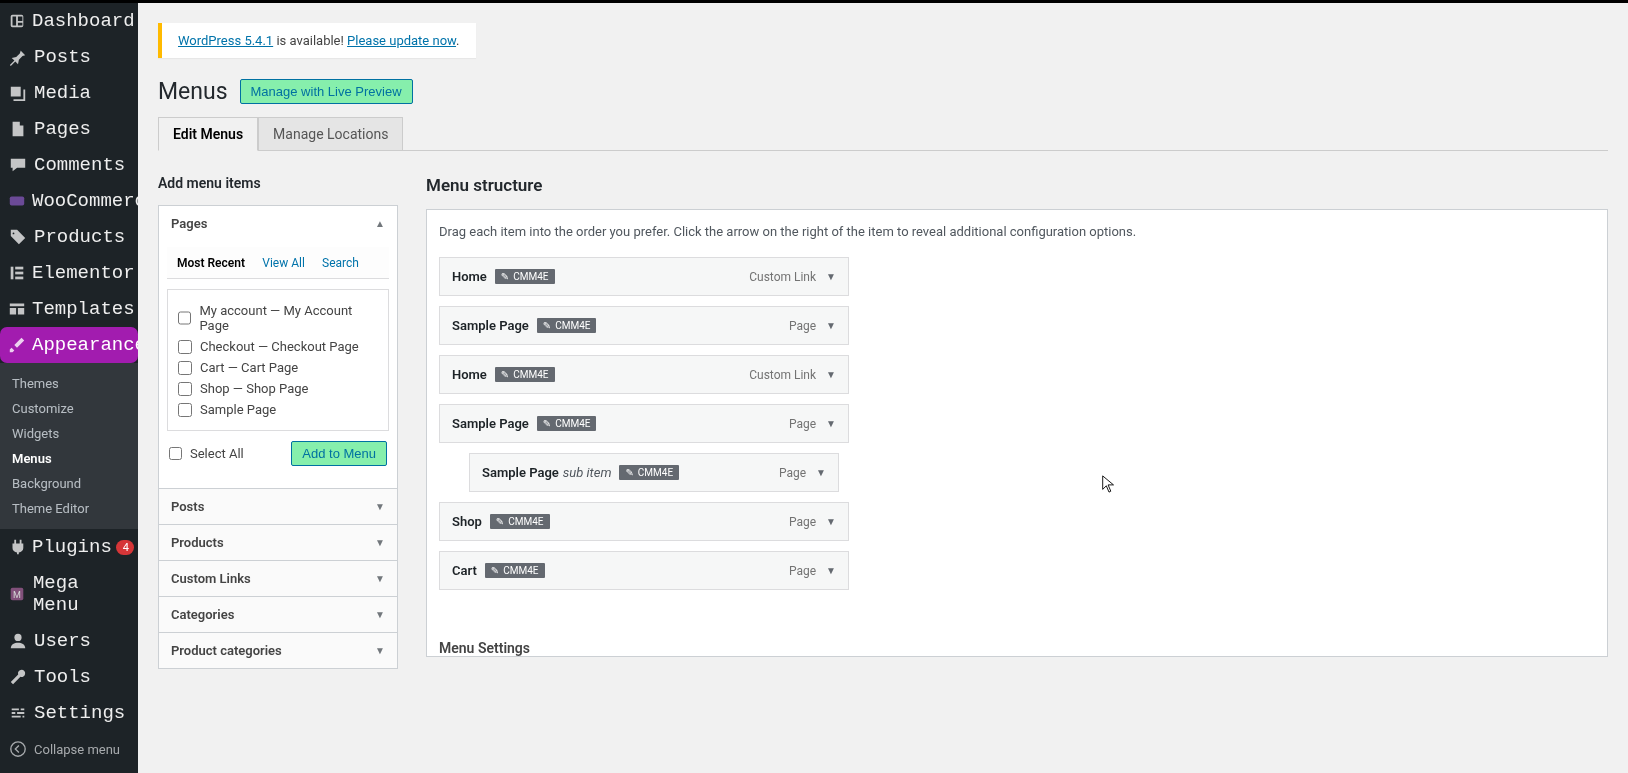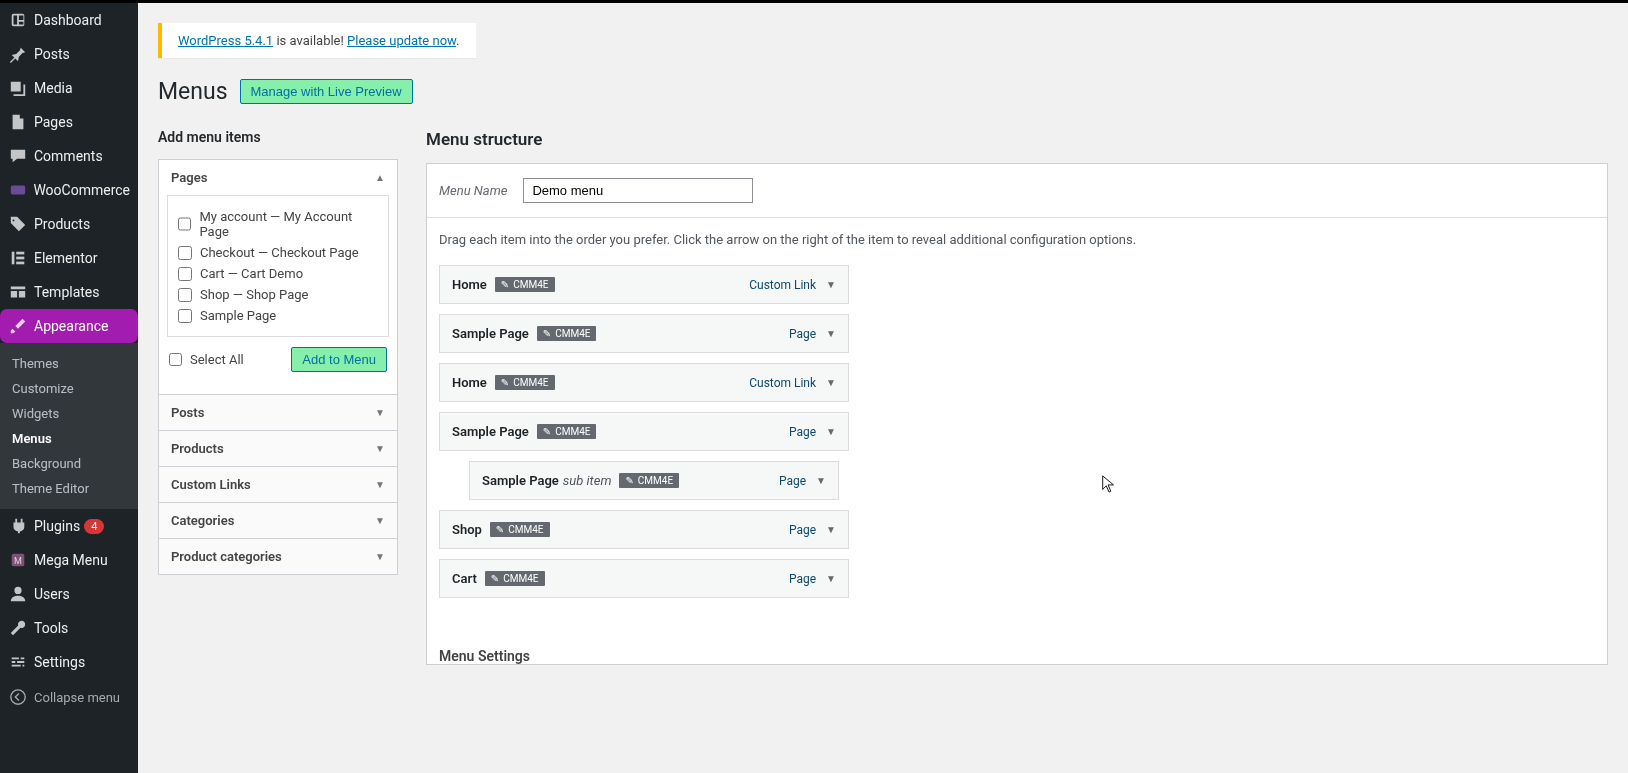--- a/index.html
+++ b/index.html
@@ -7,21 +7,21 @@
 
 .topbar { background: #000; height: 3px; width: 100%; }
 
 .layout { display: flex; height: calc(100% - 3px); }
 
 
 .sidebar { width: 138px; background: #1d2327; color: #eee; flex-shrink: 0; font-size: 14px; overflow-y: auto; }
 .sidebar-item { display: flex; align-items: center; padding: 7px 8px 7px 8px; color: #eee; cursor: pointer; position: relative; }
 .sidebar-item.active { background: #a21caf; color: #fff; border-radius: 7px; }
 .sidebar-item .icon { width: 20px; height: 20px; margin-right: 6px; display: inline-flex; align-items: center; justify-content: center; opacity: 0.8; }
-.sidebar-item .label { font-size: 14px; }
+.sidebar-item .label { font-size: 19px; font-family: Liberation Mono, monospace; }
 .sidebar-item.active::after { content: ''; position: absolute; right: -8px; top: 50%; transform: translateY(-50%); border: 8px solid transparent; border-right-color: #f1f1f1; }
 .sidebar-sub { background: #32373c; padding: 8px 0; }
 .sidebar-sub-item { padding: 5px 12px; font-size: 13px; color: rgba(240,246,252,.7); cursor: pointer; }
 .sidebar-sub-item.current { color: #fff; font-weight: 600; }
 .sidebar-collapse { display: flex; align-items: center; padding: 8px; color: #a7aaad; font-size: 13px; cursor: pointer; }
 .sidebar-collapse .icon { width: 20px; height: 20px; margin-right: 6px; display:inline-flex; align-items:center; justify-content:center; }
 .badge { background: #d63638; color: #fff; border-radius: 10px; padding: 1px 7px; font-size: 11px; margin-left: 4px; display:inline-block; min-width:18px; text-align:center; }
 
 
 .main { flex: 1; padding: 0 20px 20px 20px; overflow-y: auto; }
@@ -70,21 +70,21 @@
 .menu-body { padding: 14px 24px 24px 12px; }
 .hint { font-size: 13px; color: #50575e; margin-bottom: 18px; }
 
 .menu-item { background: #f6f7f7; border: 1px solid #dcdcde; padding: 11px 12px; width: 410px; margin-bottom: 10px; display: flex; align-items: center; cursor: move; }
 .menu-item.indent { margin-left: 30px; width: 370px; }
 .menu-item .title { font-weight: 600; font-size: 13px; color: #1d2327; }
 .menu-item .subitem { font-style: italic; font-weight: 400; color: #50575e; margin-left: 4px; }
 .menu-item .chip { background: #646970; color: #fff; font-size: 10px; padding: 2px 6px; margin-left: 8px; display: inline-flex; align-items: center; border-radius:1px; }
 .menu-item .chip .pen { margin-right: 4px; }
 .menu-item .spacer { flex: 1; }
-.menu-item .type { font-size: 12px; color: #0c4a6e; margin-right: 10px; }
+.menu-item .type { font-size: 12px; color: #737373; margin-right: 10px; }
 .menu-item .expand { color: #646970; font-size: 10px; cursor: pointer; }
 
 .menu-settings-head { font-size: 14px; font-weight:600; margin: 16px 0 0 12px; }
 
 svg { width: 18px; height: 18px; fill: currentColor; }
 .cursor { position: absolute; left: 1100px; top: 475px; font-size: 16px; pointer-events: none; }
 </style>
 </head>
 <body>
 
@@ -241,44 +241,52 @@
 
     <div class="update-nag">
       <a href="#">WordPress 5.4.1</a><span> is available! </span><a href="#">Please update now</a><span>.</span>
     </div>
 
     <div class="heading-row">
       <h1>Menus</h1>
       <button class="btn-outline">Manage with Live Preview</button>
     </div>
 
+    <div class="tabs">
+      <span class="tab active">Edit Menus</span><span class="tab">Manage Locations</span>
+    </div>
 
 
     <div class="columns">
 
       <div class="col-left">
         <h3>Add menu items</h3>
         <div class="accordion">
           <div class="acc-header" style="background:#fff">
             <span>Pages</span>
             <span class="caret">▲</span>
           </div>
           <div class="acc-body">
+            <div class="subtabs">
+              <span class="active">Most Recent</span>
+              <span>View All</span>
+              <span>Search</span>
+            </div>
             <div class="checklist">
               <label class="check-row">
                   <input type="checkbox" style="">
                   <span>My account — My Account Page</span>
                 </label>
               <label class="check-row">
                   <input type="checkbox" style="">
                   <span>Checkout — Checkout Page</span>
                 </label>
               <label class="check-row">
                   <input type="checkbox" style="">
-                  <span>Cart — Cart Demo</span>
+                  <span>Cart — Cart Page</span>
                 </label>
               <label class="check-row">
                   <input type="checkbox" style="">
                   <span>Shop — Shop Page</span>
                 </label>
               <label class="check-row">
                   <input type="checkbox" style="">
                   <span>Sample Page</span>
                 </label>
             </div>
@@ -309,24 +317,20 @@
           <div class="acc-header">
               <span>Product categories</span>
               <span class="caret">▼</span>
             </div>
         </div>
       </div>
 
       <div class="col-right">
         <h3>Menu structure</h3>
         <div class="menu-box">
-          <div class="menu-header">
-            <label>Menu Name</label>
-            <input type="text" value="Demo menu" style="">
-          </div>
           <div class="menu-body">
             <div class="hint">Drag each item into the order you prefer. Click the arrow on the right of the item to reveal additional configuration options.</div>
             <div id="menu-items">
                 <div class="menu-item">
                   <span class="title">Home</span>
                   <span class="chip"><span class="pen">✎</span>CMM4E</span>
                   <span class="spacer"></span>
                   <span class="type">Custom Link</span>
                   <span class="expand">▼</span>
                 </div>

